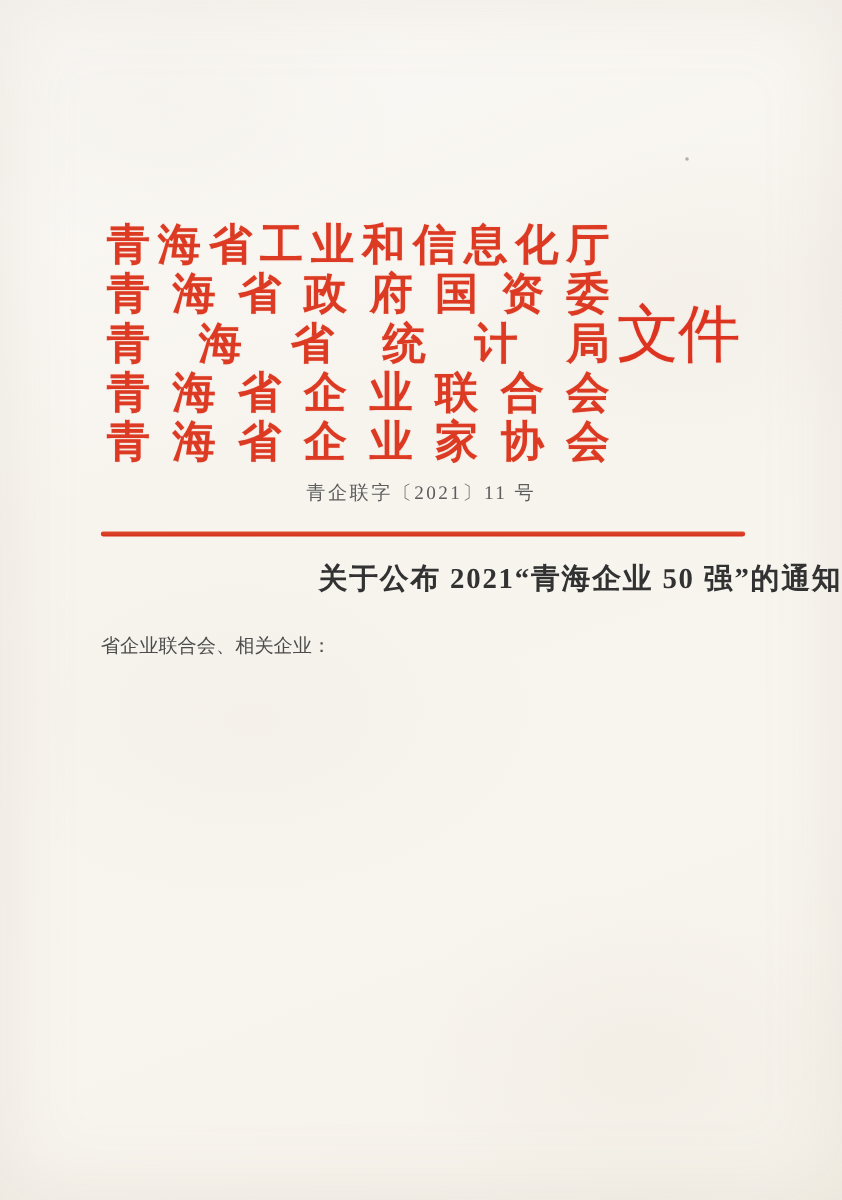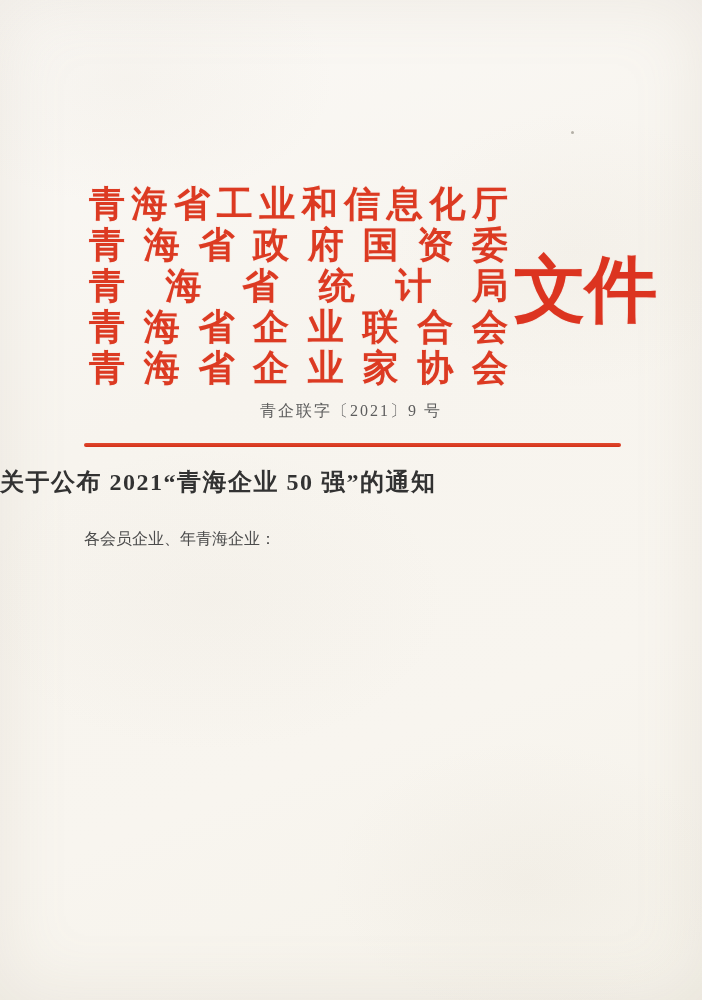--- a/index.html
+++ b/index.html
@@ -47,22 +47,22 @@
     color: #dc3a22;
     text-shadow: 0 0 1px rgba(220, 58, 34, 0.35);
     white-space: nowrap;
   }
   .org-line span { display: inline-block; }
 
   .wenjian {
     position: absolute;
     left: 514px;
     top: 254px;
-    font-size: 72px;
-    font-weight: 700;
+    font-size: 52px;
+    font-weight: 400;
     line-height: 1;
     color: #dc3420;
     letter-spacing: -1px;
     text-shadow: 0 0 1px rgba(220, 52, 32, 0.4);
     white-space: nowrap;
   }
 
   .doc-number {
     position: absolute;
     left: 0;
@@ -83,21 +83,21 @@
     background: linear-gradient(180deg, #e04a30, #d43118);
     border-radius: 2px;
   }
 
   .doc-title {
     position: absolute;
     left: 0;
     top: 466px;
     width: 702px;
     margin: 0;
-    text-align: left;
+    text-align: right;
     font-size: 24px;
     font-weight: 700;
     letter-spacing: 1.5px;
     color: #323232;
   }
 
   
   .doc-body {
     position: absolute;
     left: 84px;
@@ -177,23 +177,23 @@
         <span>企</span>
         <span>业</span>
         <span>家</span>
         <span>协</span>
         <span>会</span>
       </div>
   </div>
 
   <div class="wenjian">文件</div>
 
-  <div class="doc-number">青企联字〔2021〕9 号</div>
+  <div class="doc-number">青企联字〔2021〕11 号</div>
 
   <div class="red-rule"></div>
 
   <h1 class="doc-title">关于公布 2021“青海企业 50 强”的通知</h1>
 
   <div class="doc-body">
-    <p>各会员企业、年青海企业：</p>
+    <p>省企业联合会、相关企业：</p>
   </div>
 
 </div>
 
 </body></html>

